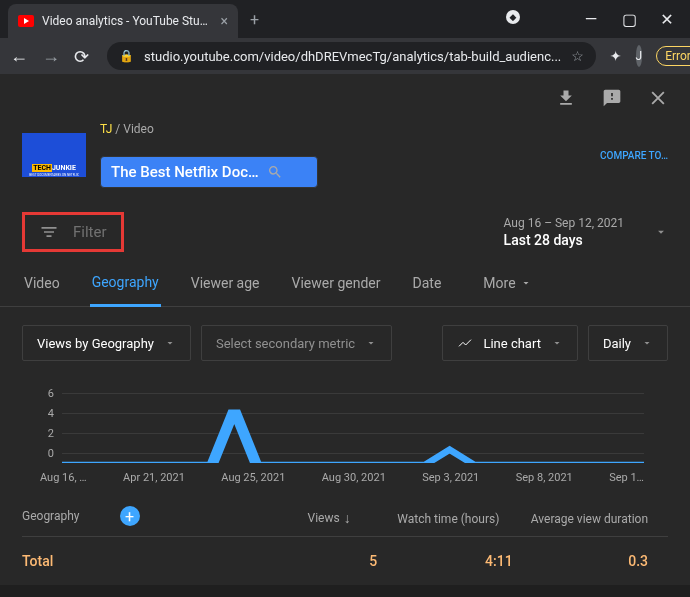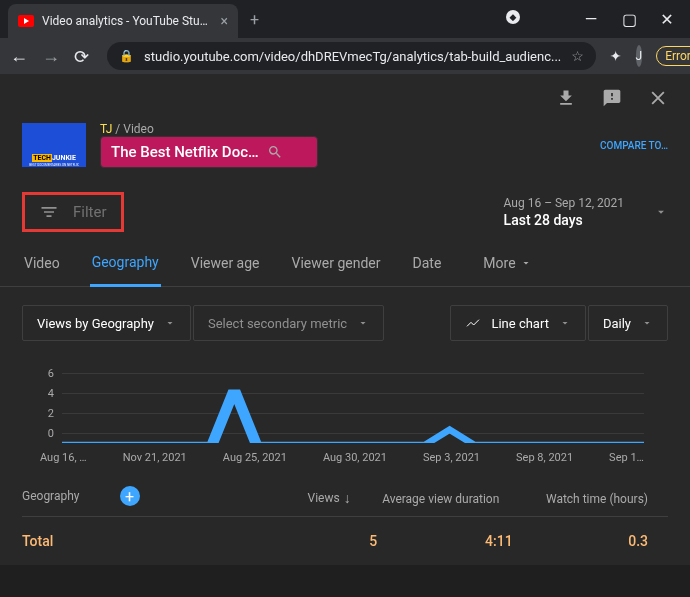--- a/index.html
+++ b/index.html
@@ -30,37 +30,37 @@
 .toolbar-icons .mx { stroke: #aaa; stroke-width: 2.2; cursor: pointer; }
 .header { display: flex; align-items: center; padding: 6px 22px 14px; gap: 14px; }
 .thumb { width: 64px; height: 44px; background: #1d4ed8; display: flex; flex-direction: column; align-items: center; justify-content: flex-end; }
 .thumb-txt1 { font-size: 7px; font-weight: bold; }
 .thumb-txt1 .y { background: #ffba00; color: #000; padding: 0 1px; }
 .thumb-txt1 .w { color: #fff; }
 .thumb-txt2 { font-size: 3px; color: #fff; margin-top: 1px; }
 .breadcrumb { font-size: 12px; }
 .breadcrumb .tj { color: #fde047; }
 .breadcrumb .sep, .breadcrumb .vid { color: #aaa; }
-.titlebox { background: #be185d; border: 1px solid #333; border-radius: 4px; display: flex; align-items: center; height: 32px; padding: 0 10px; margin-top: 0; width: 218px; }
+.titlebox { background: #3b82f6; border: 1px solid #333; border-radius: 4px; display: flex; align-items: center; height: 32px; padding: 0 10px; margin-top: 20px; width: 218px; }
 .titlebox span { color: #fff; font-size: 15px; font-weight: 500; white-space: nowrap; overflow: hidden; text-overflow: ellipsis; }
 .titlebox svg { fill: #aaa; flex-shrink: 0; margin-left: 8px; }
 .compare { margin-left: auto; color: #3ea6ff; font-size: 10px; font-weight: 500; }
 .filter-date-row { display: flex; align-items: center; padding: 10px 22px 8px; }
 .filter-box { border: 3px solid #e53935; padding: 7px 14px; display: flex; align-items: center; gap: 14px; }
 .filter-box svg { fill: #909090; }
 .filter-txt { color: #717171; font-size: 15px; }
 .date-picker { margin-left: auto; display: flex; align-items: center; gap: 30px; }
 .date-picker .range { color: #aaa; font-size: 12px; }
 .date-picker .period { color: #fff; font-size: 14px; font-weight: 500; margin-top: 2px; }
 .date-picker svg { fill: #909090; }
 .tabs { display: flex; align-items: center; padding: 0 22px; border-bottom: 1px solid #3f3f3f; font-size: 14px; gap: 28px; }
 .tab-item { padding: 14px 2px; cursor: pointer; color: #aaa; }
 .tab-item.active { color: #3ea6ff; border-bottom: 3px solid #3ea6ff; margin-bottom: -1px; }
 .more { display: flex; align-items: center; gap: 4px; margin-left: 10px; }
-.controls { display: flex; padding: 18px 22px; gap: 2px; }
+.controls { display: flex; padding: 18px 22px; gap: 10px; }
 .ctrl { border: 1px solid #3f3f3f; border-radius: 2px; height: 36px; display: flex; align-items: center; padding: 0 14px; gap: 10px; font-size: 13px; color: #fff; cursor: pointer; }
 .ctrl.secondary { color: #909090; }
 .ctrl svg.chev { fill: #909090; }
 .ctrl svg.lineicon { stroke: #fff; fill: none; stroke-width: 1.5; }
 .chart-area { padding: 4px 46px 6px 40px; }
 .chart-row { display: flex; align-items: center; height: 20px; }
 .y-label { width: 14px; text-align: right; font-size: 11px; color: #aaa; }
 .gridline { flex: 1; border-bottom: 1px solid #3a3a3a; margin-left: 8px; }
 .chart-series { position: relative; margin-left: 22px; margin-top: -80px; height: 80px; }
 .chart-series svg { width: 100%; height: 100%; }
@@ -225,41 +225,41 @@
         <div class="y-label">0</div>
         <div class="gridline"></div>
       </div>
     <div class="chart-series">
       <svg viewBox="0 0 100 60" preserveAspectRatio="none">
           <polyline points="0,60 3.7,60 7.4,60 11.1,60 14.8,60 18.5,60 22.2,60 25.9,60 29.6,20 33.3,60 37,60 40.7,60 44.4,60 48.1,60 51.8,60 55.5,60 59.2,60 62.9,60 66.6,50 70.3,60 74,60 77.7,60 81.4,60 85.1,60 88.8,60 92.5,60 96.2,60 100,60"></polyline>
         </svg>
     </div>
     <div class="x-labels">
       <span>Aug 16, …</span>
-      <span>Nov 21, 2021</span>
+      <span>Apr 21, 2021</span>
       <span>Aug 25, 2021</span>
       <span>Aug 30, 2021</span>
       <span>Sep 3, 2021</span>
       <span>Sep 8, 2021</span>
       <span>Sep 1…</span>
     </div>
   </div>
 
   <div class="table">
     <div class="table-header">
       <div class="th-geo">
         <span>Geography</span>
         <span class="plus-btn">+</span>
       </div>
       <div class="th-num th-views">
           <span>Views</span>
           <span class="sort-arrow">↓</span>
         </div>
+      <div class="th-num">Watch time (hours)</div>
       <div class="th-num">Average view duration</div>
-      <div class="th-num">Watch time (hours)</div>
     </div>
     <div class="table-row">
       <div class="td-geo">Total</div>
       <div class="td-num">5</div>
       <div class="td-num">4:11</div>
       <div class="td-num">0.3</div>
     </div>
   </div>
 </div>
 

